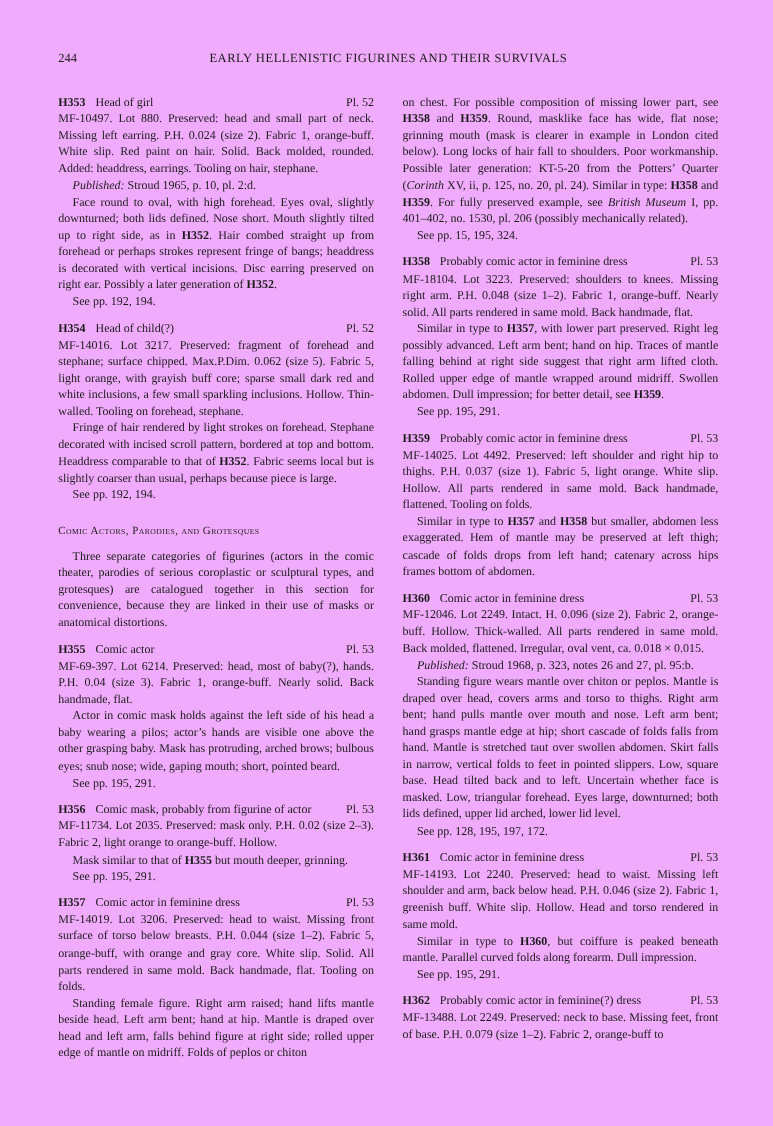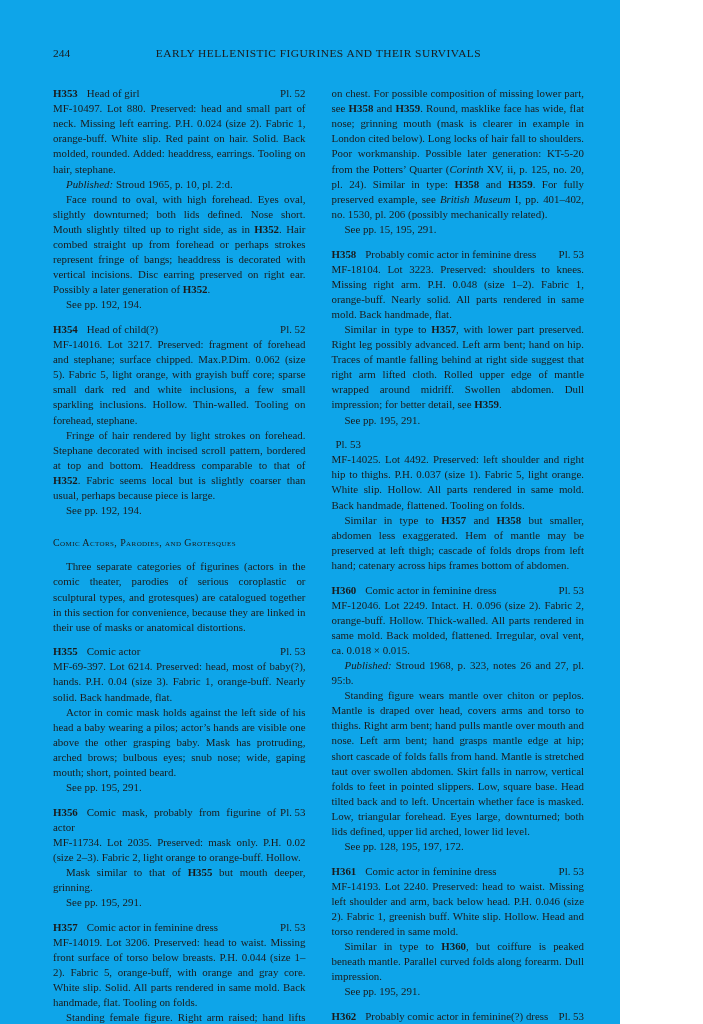--- a/index.html
+++ b/index.html
@@ -2,25 +2,25 @@
 <html lang="en"><head>
 <meta charset="utf-8">
 <style>
   html, body {
     margin: 0;
     padding: 0;
     background: #ffffff;
   }
   .page {
     position: relative;
-    width: 620px;
+    width: 703px;
     height: 1024px;
     box-sizing: border-box;
-    background: #0ea5e9;
-    padding: 46px 36px 0 53px;
+    background: #f0abfc;
+    padding: 46px 50px 0 53px;
     font-family: "Liberation Serif", "DejaVu Serif", serif;
     font-size: 10.9px;
     line-height: 15.1px;
     color: #1b1b1b;
     overflow: hidden;
   }
   .running-head {
     position: relative;
     margin-bottom: 25px;
     font-size: 11.4px;
@@ -107,29 +107,30 @@
         <p class="para indent">See pp. 195, 291.</p>
         <div class="entry-header">
           <span class="e-left"><b class="e-id">H357</b><span class="e-title">Comic actor in feminine dress</span></span>
           <span class="e-plate">Pl. 53</span>
         </div>
         <p class="para">MF-14019. Lot 3206. Preserved: head to waist. Missing front surface of torso below breasts. P.H. 0.044 (size 1–2). Fabric 5, orange-buff, with orange and gray core. White slip. Solid. All parts rendered in same mold. Back handmade, flat. Tooling on folds.</p>
         <p class="para indent">Standing female figure. Right arm raised; hand lifts mantle beside head. Left arm bent; hand at hip. Mantle is draped over head and left arm, falls behind figure at right side; rolled upper edge of mantle on midriff. Folds of peplos or chiton</p>
       </div>
       <div class="col">
         <p class="para">on chest. For possible composition of missing lower part, see <b class="ref">H358</b> and <b class="ref">H359</b>. Round, masklike face has wide, flat nose; grinning mouth (mask is clearer in example in London cited below). Long locks of hair fall to shoulders. Poor workmanship. Possible later generation: KT-5-20 from the Potters’ Quarter (<em class="it">Corinth</em> XV, ii, p. 125, no. 20, pl. 24). Similar in type: <b class="ref">H358</b> and <b class="ref">H359</b>. For fully preserved example, see <em class="it">British Museum</em> I, pp. 401–402, no. 1530, pl. 206 (possibly mechanically related).</p>
-        <p class="para indent">See pp. 15, 195, 291.</p>
+        <p class="para indent">See pp. 15, 195, 324.</p>
         <div class="entry-header">
           <span class="e-left"><b class="e-id">H358</b><span class="e-title">Probably comic actor in feminine dress</span></span>
           <span class="e-plate">Pl. 53</span>
         </div>
         <p class="para">MF-18104. Lot 3223. Preserved: shoulders to knees. Missing right arm. P.H. 0.048 (size 1–2). Fabric 1, orange-buff. Nearly solid. All parts rendered in same mold. Back handmade, flat.</p>
         <p class="para indent">Similar in type to <b class="ref">H357</b>, with lower part preserved. Right leg possibly advanced. Left arm bent; hand on hip. Traces of mantle falling behind at right side suggest that right arm lifted cloth. Rolled upper edge of mantle wrapped around midriff. Swollen abdomen. Dull impression; for better detail, see <b class="ref">H359</b>.</p>
         <p class="para indent">See pp. 195, 291.</p>
         <div class="entry-header">
+          <span class="e-left"><b class="e-id">H359</b><span class="e-title">Probably comic actor in feminine dress</span></span>
           <span class="e-plate">Pl. 53</span>
         </div>
         <p class="para">MF-14025. Lot 4492. Preserved: left shoulder and right hip to thighs. P.H. 0.037 (size 1). Fabric 5, light orange. White slip. Hollow. All parts rendered in same mold. Back handmade, flattened. Tooling on folds.</p>
         <p class="para indent">Similar in type to <b class="ref">H357</b> and <b class="ref">H358</b> but smaller, abdomen less exaggerated. Hem of mantle may be preserved at left thigh; cascade of folds drops from left hand; catenary across hips frames bottom of abdomen.</p>
         <div class="entry-header">
           <span class="e-left"><b class="e-id">H360</b><span class="e-title">Comic actor in feminine dress</span></span>
           <span class="e-plate">Pl. 53</span>
         </div>
         <p class="para">MF-12046. Lot 2249. Intact. H. 0.096 (size 2). Fabric 2, orange-buff. Hollow. Thick-walled. All parts rendered in same mold. Back molded, flattened. Irregular, oval vent, ca. 0.018 × 0.015.</p>
         <p class="para indent"><em class="it">Published:</em> Stroud 1968, p. 323, notes 26 and 27, pl. 95:b.</p>

